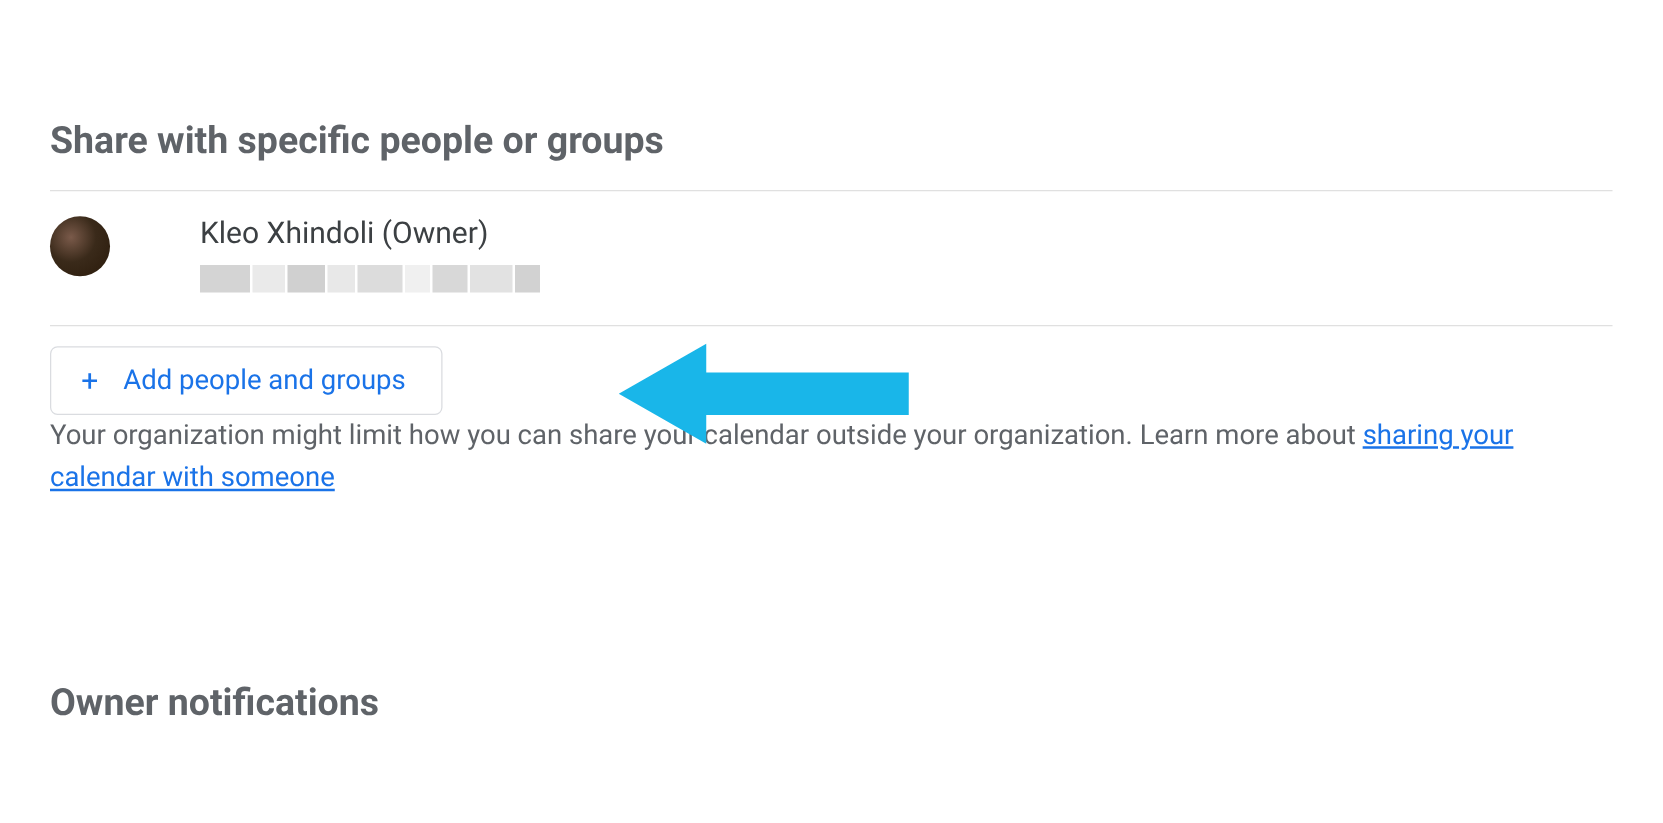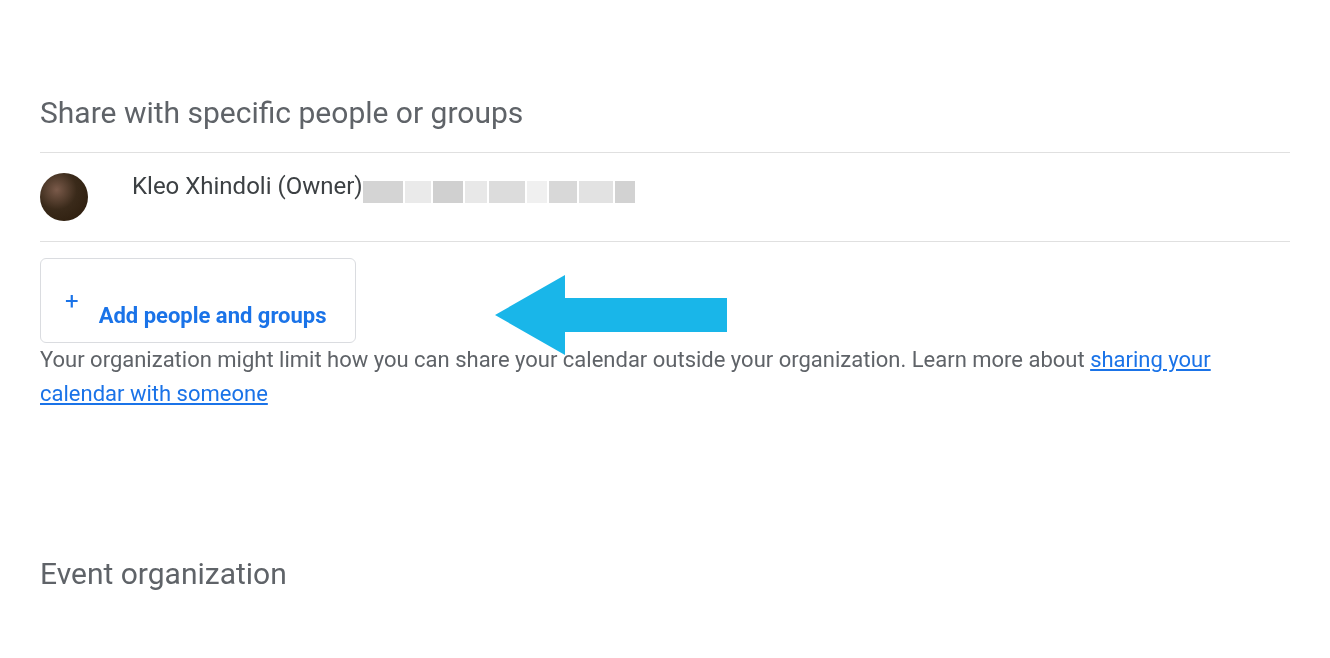--- a/index.html
+++ b/index.html
@@ -10,21 +10,21 @@
     body {
       font-family: 'Google Sans', Roboto, Arial, sans-serif;
       background: #ffffff;
       width: 1330px;
       height: 658px;
       padding: 40px 40px 0 40px;
       position: relative;
     }
     .section-title {
       font-size: 30px;
-      font-weight: 400;
+      font-weight: 700;
       color: #5f6368;
       margin-top: 55px;
       margin-bottom: 22px;
     }
     .section-title.second {
       margin-top: 145px;
     }
     .divider {
       border: none;
       border-top: 1px solid #e0e0e0;
@@ -39,21 +39,22 @@
       width: 48px;
       height: 48px;
       border-radius: 50%;
       background: radial-gradient(circle at 35% 35%, #7a5a4a 0%, #3a2a1a 45%, #2a1a0a 100%);
       margin-right: 44px;
       margin-top: 2px;
       flex-shrink: 0;
     }
     .person-info {
       display: flex;
-      flex-direction: row;
+      flex-direction: column;
+      margin-left: 28px;
     }
     .person-name {
       font-size: 24px;
       color: #3c4043;
       font-weight: 400;
       line-height: 1.3;
     }
     .blurred-email {
       margin-top: 10px;
       width: 290px;
@@ -89,22 +90,21 @@
     .plus-icon {
       color: #1a73e8;
       font-size: 24px;
       font-weight: 400;
       margin-right: 20px;
       line-height: 1;
     }
     .add-button-label {
       color: #1a73e8;
       font-size: 22px;
-      font-weight: 700;
-      margin-top: 30px;
+      font-weight: 400;
     }
     .arrow-annotation {
       position: absolute;
       left: 495px;
       top: 270px;
       pointer-events: none;
     }
     .helper-text-container {
       font-size: 22px;
       color: #5f6368;
@@ -151,16 +151,16 @@
 </button>
 
 <svg class="arrow-annotation" width="240" height="90" viewBox="0 0 240 90">
   <polygon points="0,45 70,5 70,28 232,28 232,62 70,62 70,85" fill="#19b6e9"></polygon>
 </svg>
 
 <div class="helper-text-container">
   <span>Your organization might limit how you can share your calendar outside your organization. Learn more about </span><a class="helper-link">sharing your calendar with someone</a>
 </div>
 
-<h2 class="section-title second">Event organization</h2>
+<h2 class="section-title second">Owner notifications</h2>
 
 
 
 
 </body></html>

